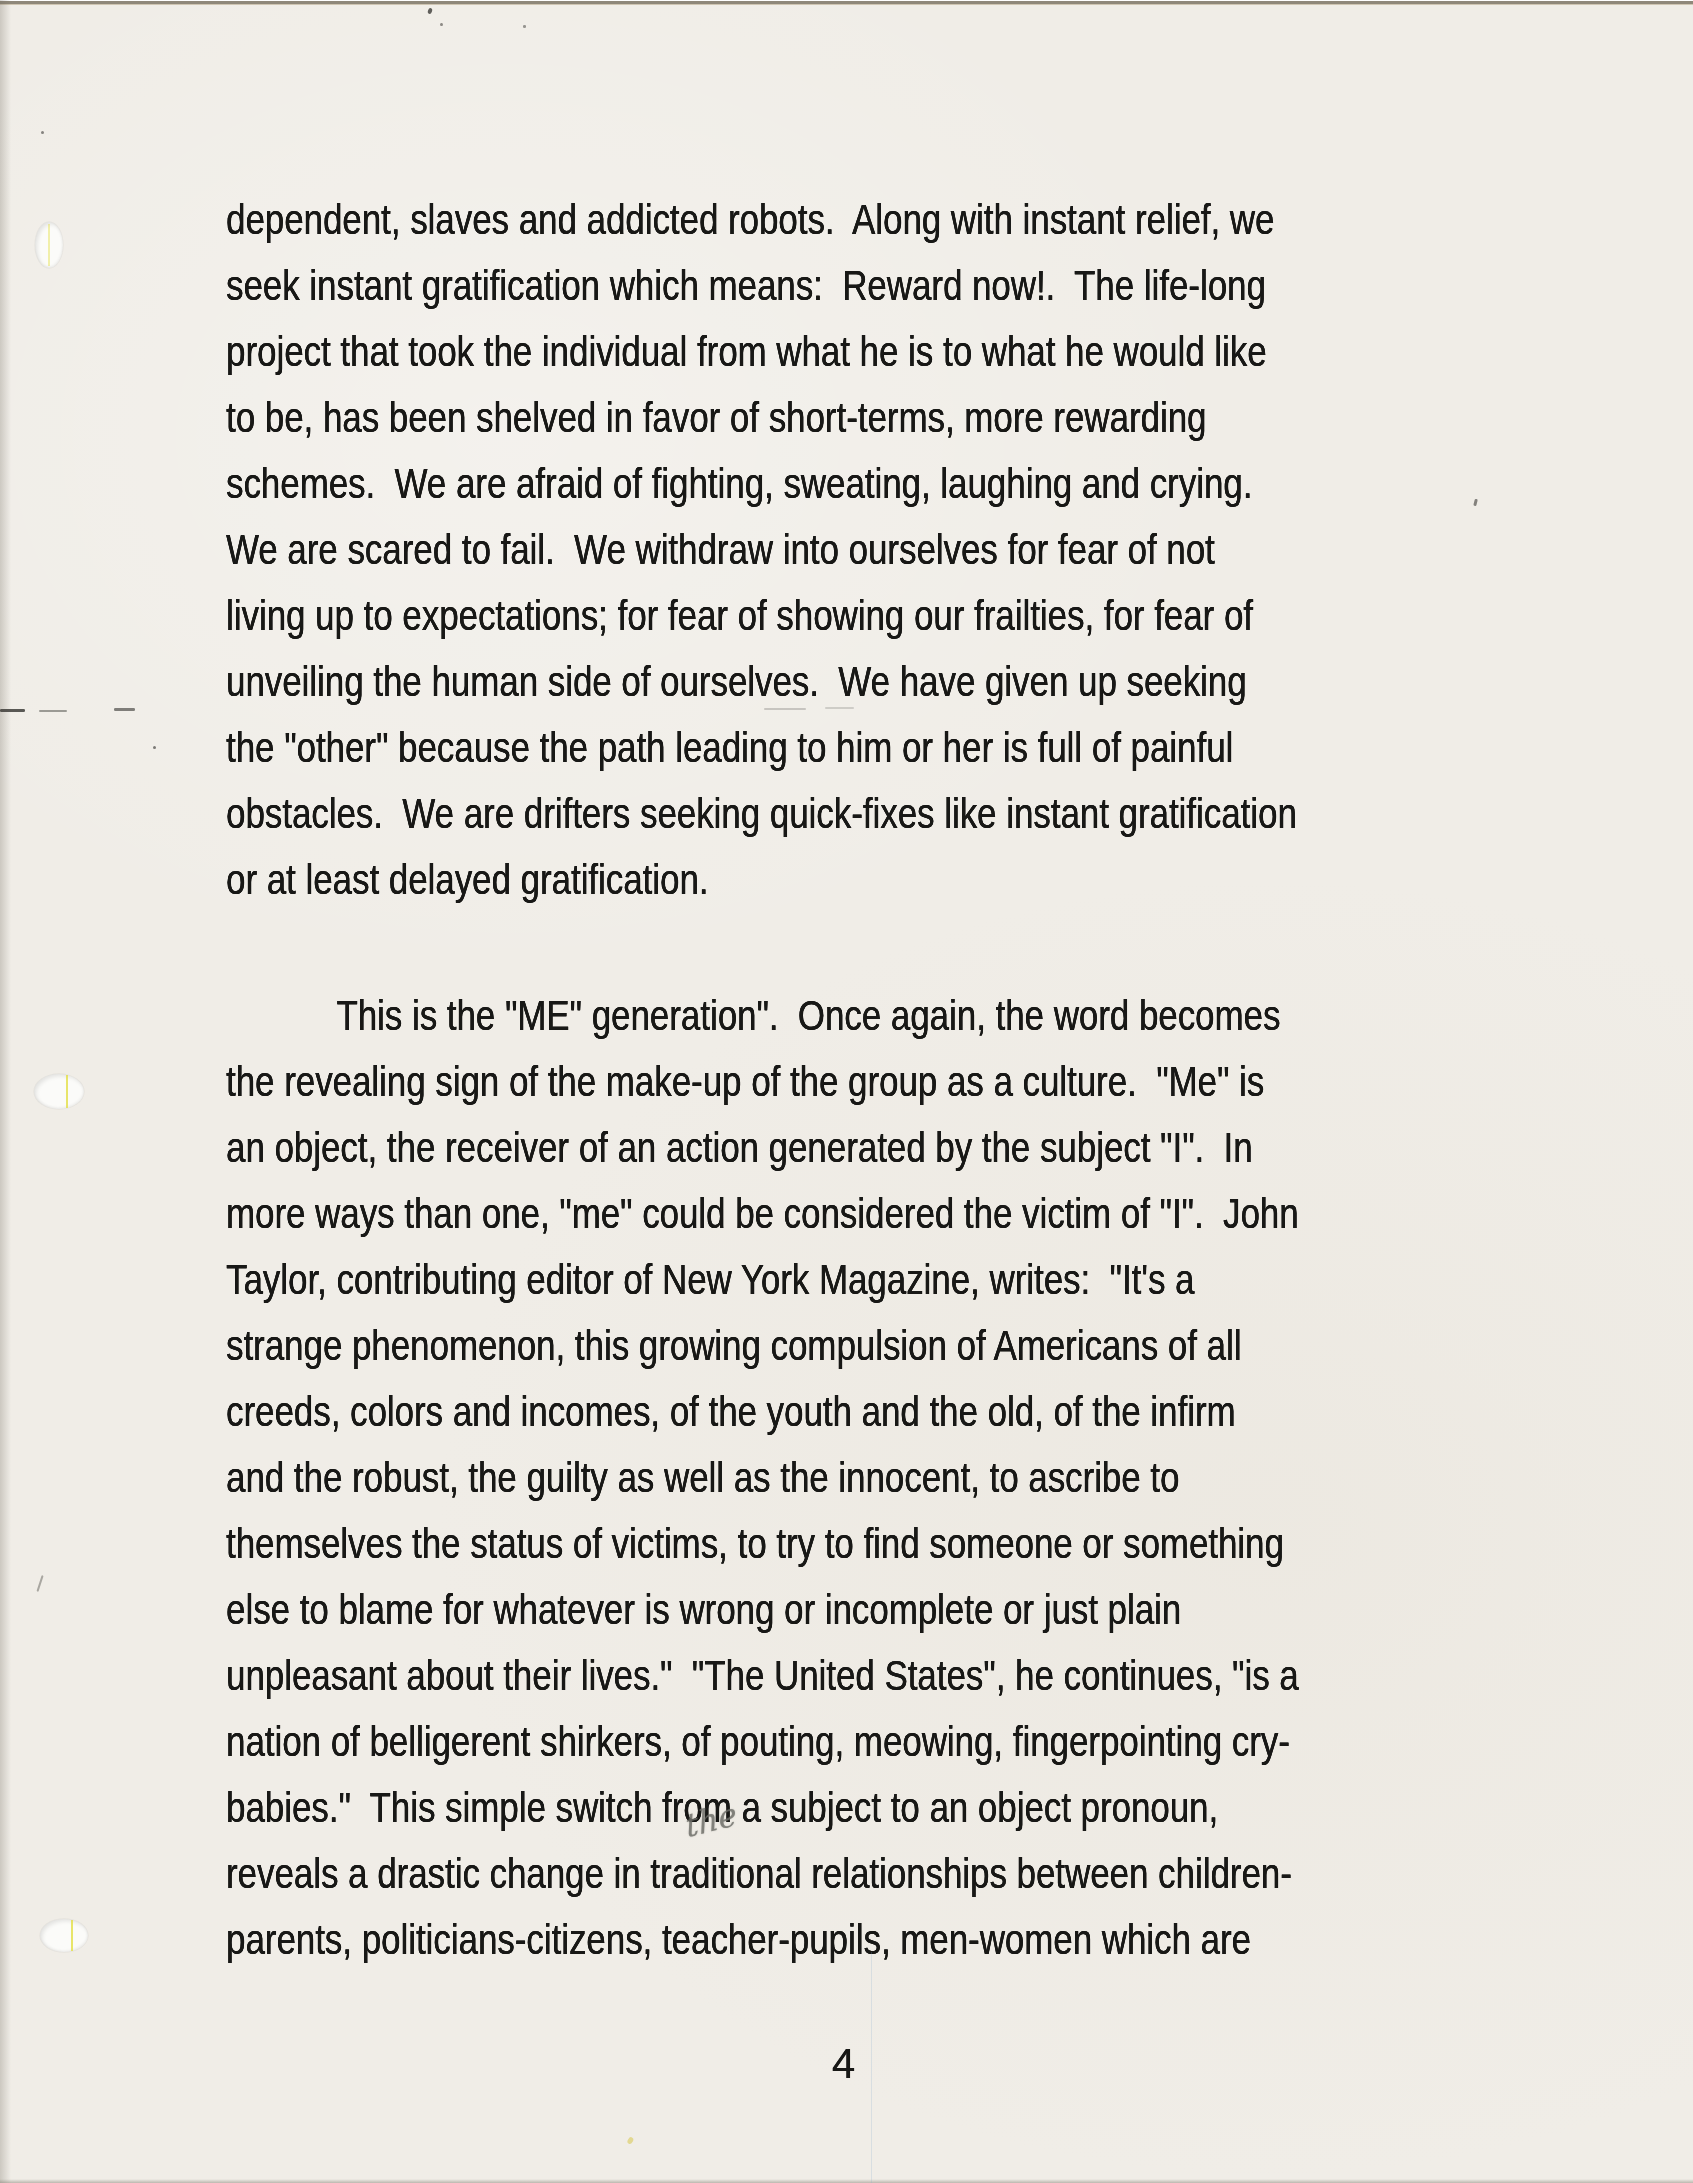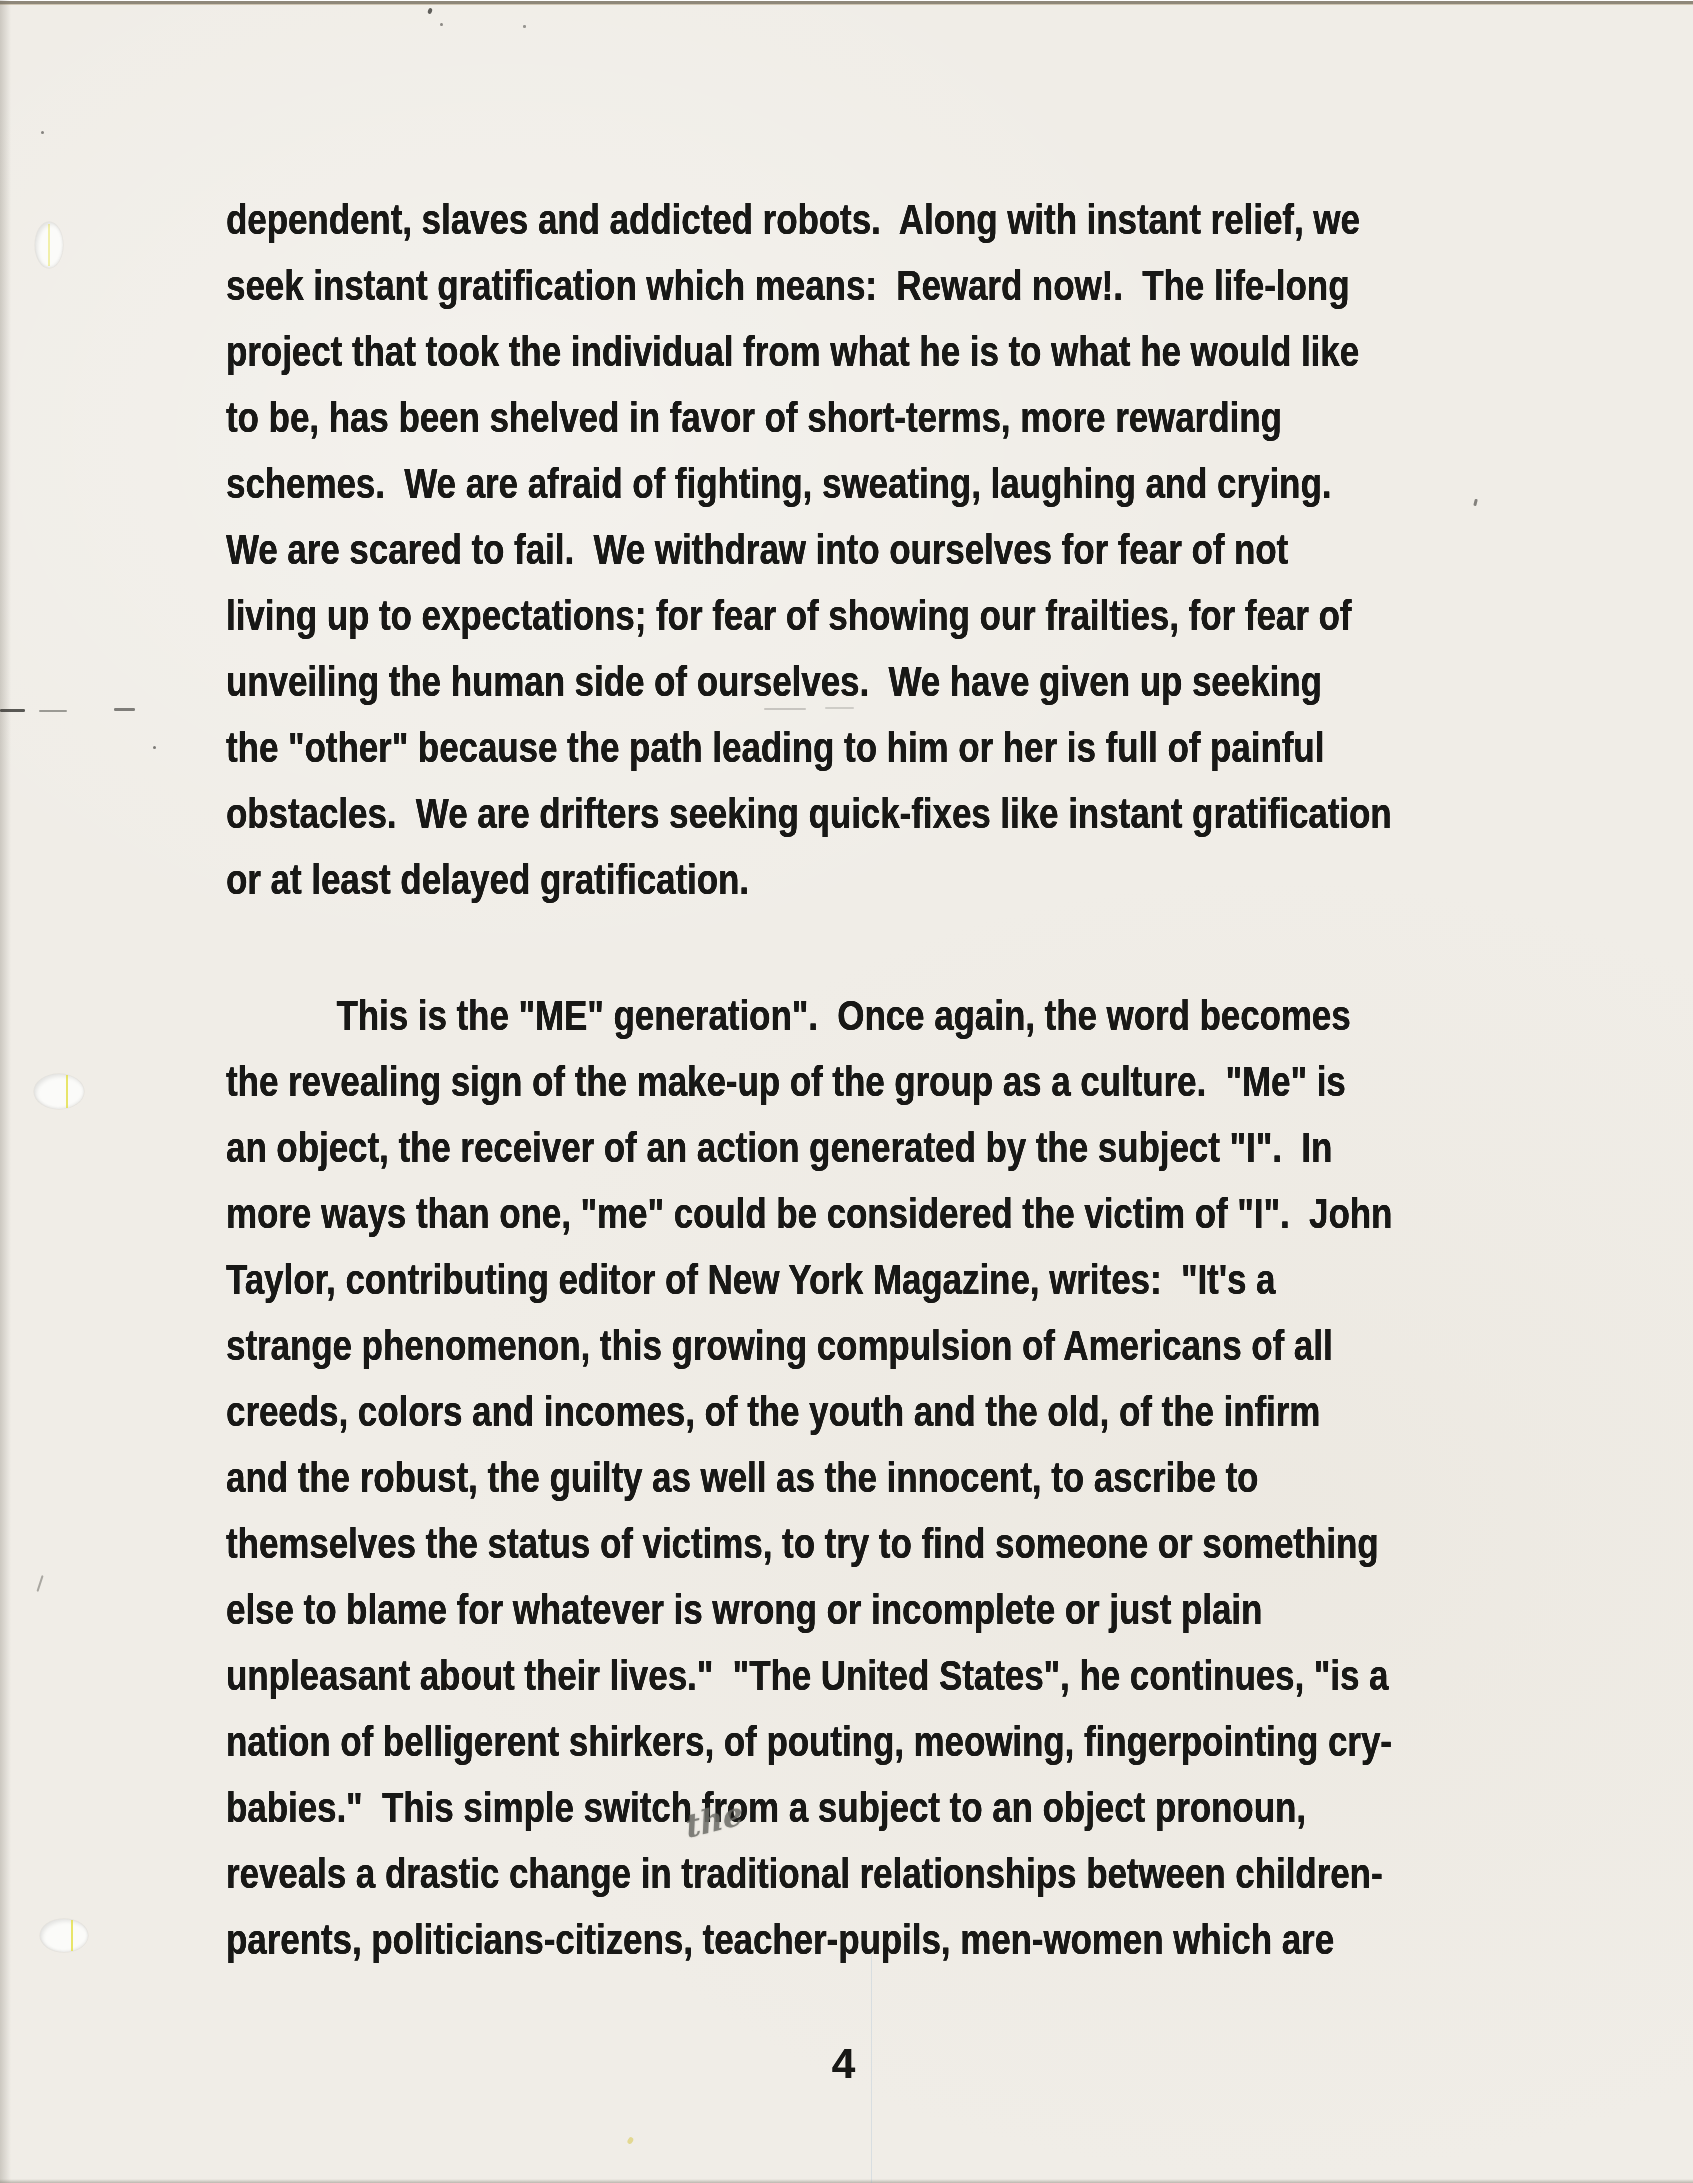--- a/index.html
+++ b/index.html
@@ -5,21 +5,21 @@
 <style>
   html,body{margin:0;padding:0;}
   body{
     width:1693px;height:2183px;position:relative;overflow:hidden;
     background:
       radial-gradient(1062px 797px at 30% 20%, rgba(255,255,255,0.25), rgba(255,255,255,0) 70%),
       radial-gradient(1195px 930px at 75% 70%, rgba(226,220,208,0.25), rgba(226,220,208,0) 70%),
       #f0ede7;
     font-family:"Liberation Sans", sans-serif;
   }
-  .page{position:absolute;inset:0;font-weight:bold;}
+  .page{position:absolute;inset:0;}
 
   
   .top-edge{position:absolute;left:0;top:0;width:100%;height:5.3px;
     background:linear-gradient(to bottom,#ffffff 0 1.3px,#8f887a 1.3px 4px,#cfc5b2 4px 5.3px);}
   .left-shadow{position:absolute;left:0;top:0;width:10.6px;height:100%;
     background:linear-gradient(to right,rgba(110,104,92,0.28),rgba(110,104,92,0) 100%);}
   .bottom-edge{position:absolute;left:0;bottom:0;width:100%;height:4px;
     background:linear-gradient(to top,rgba(125,118,105,0.45),rgba(125,118,105,0));}
 
   

